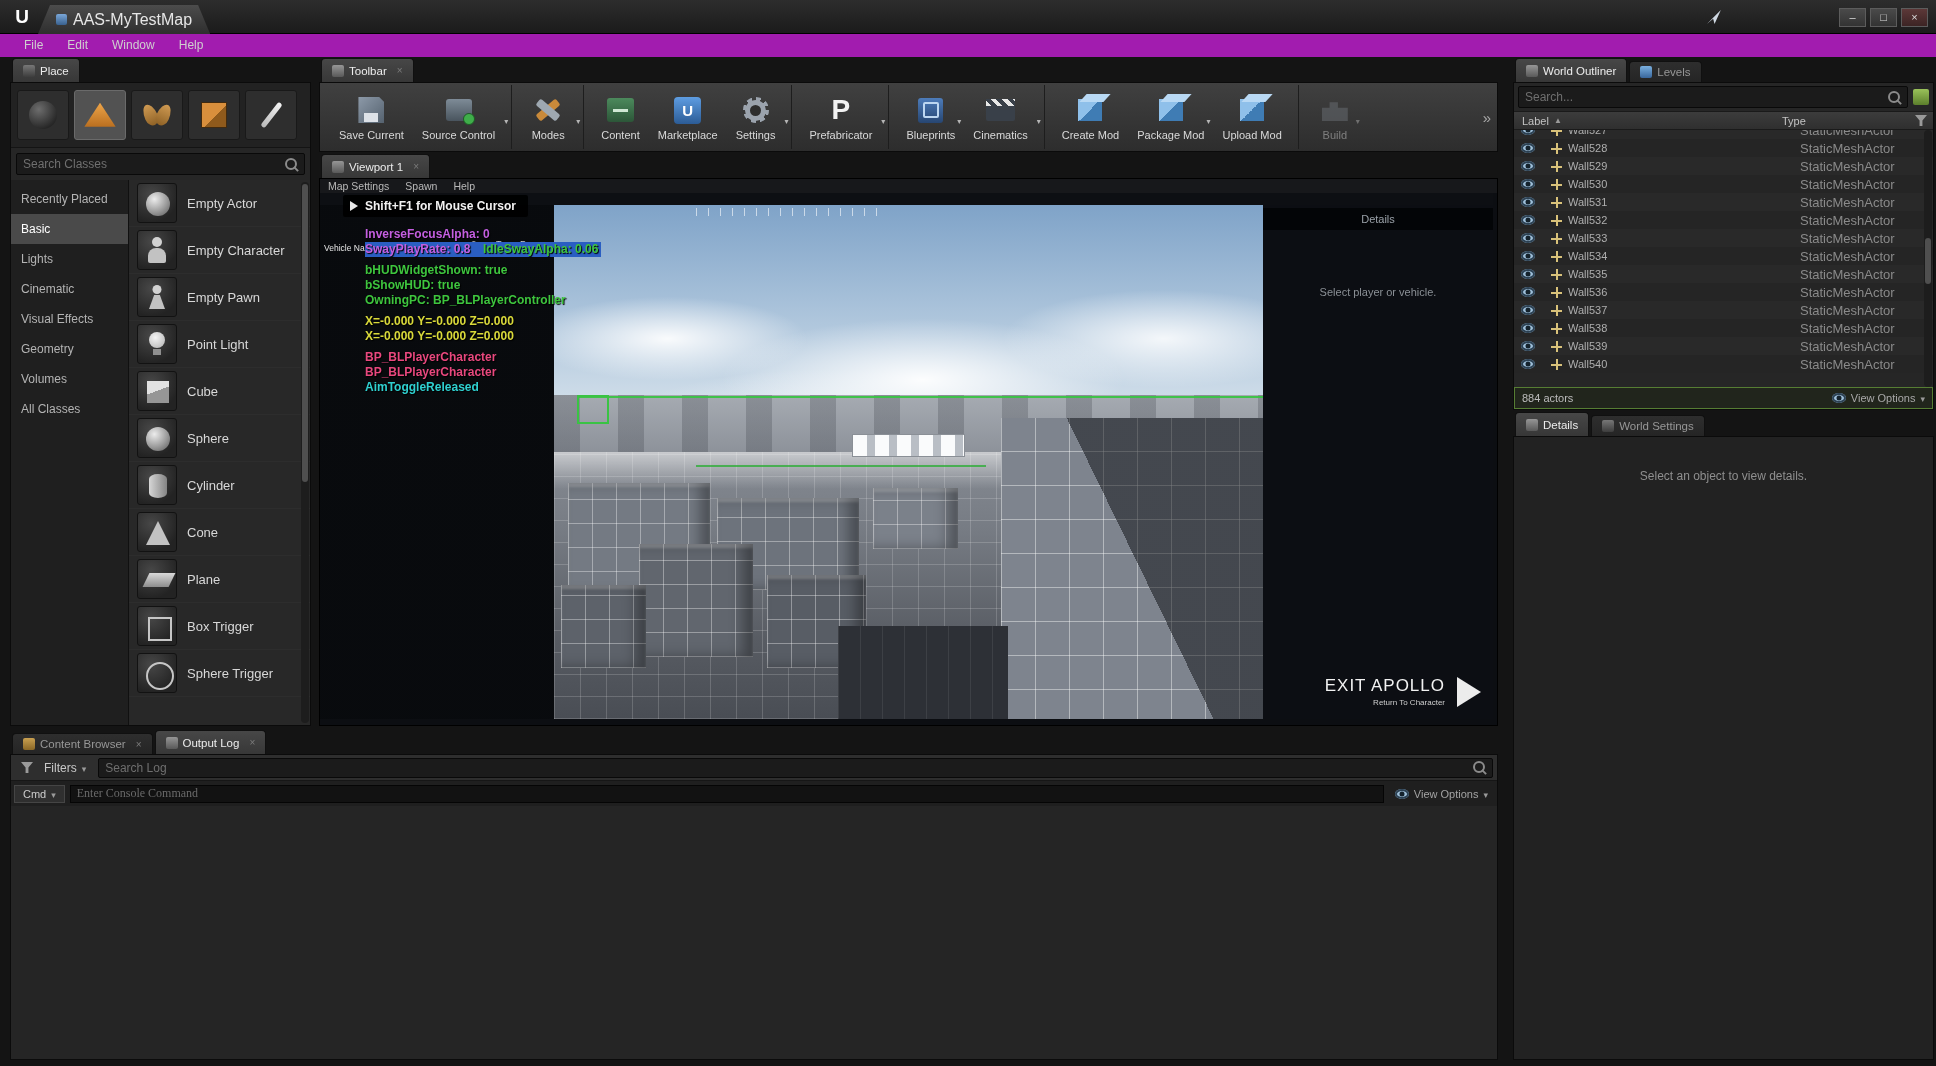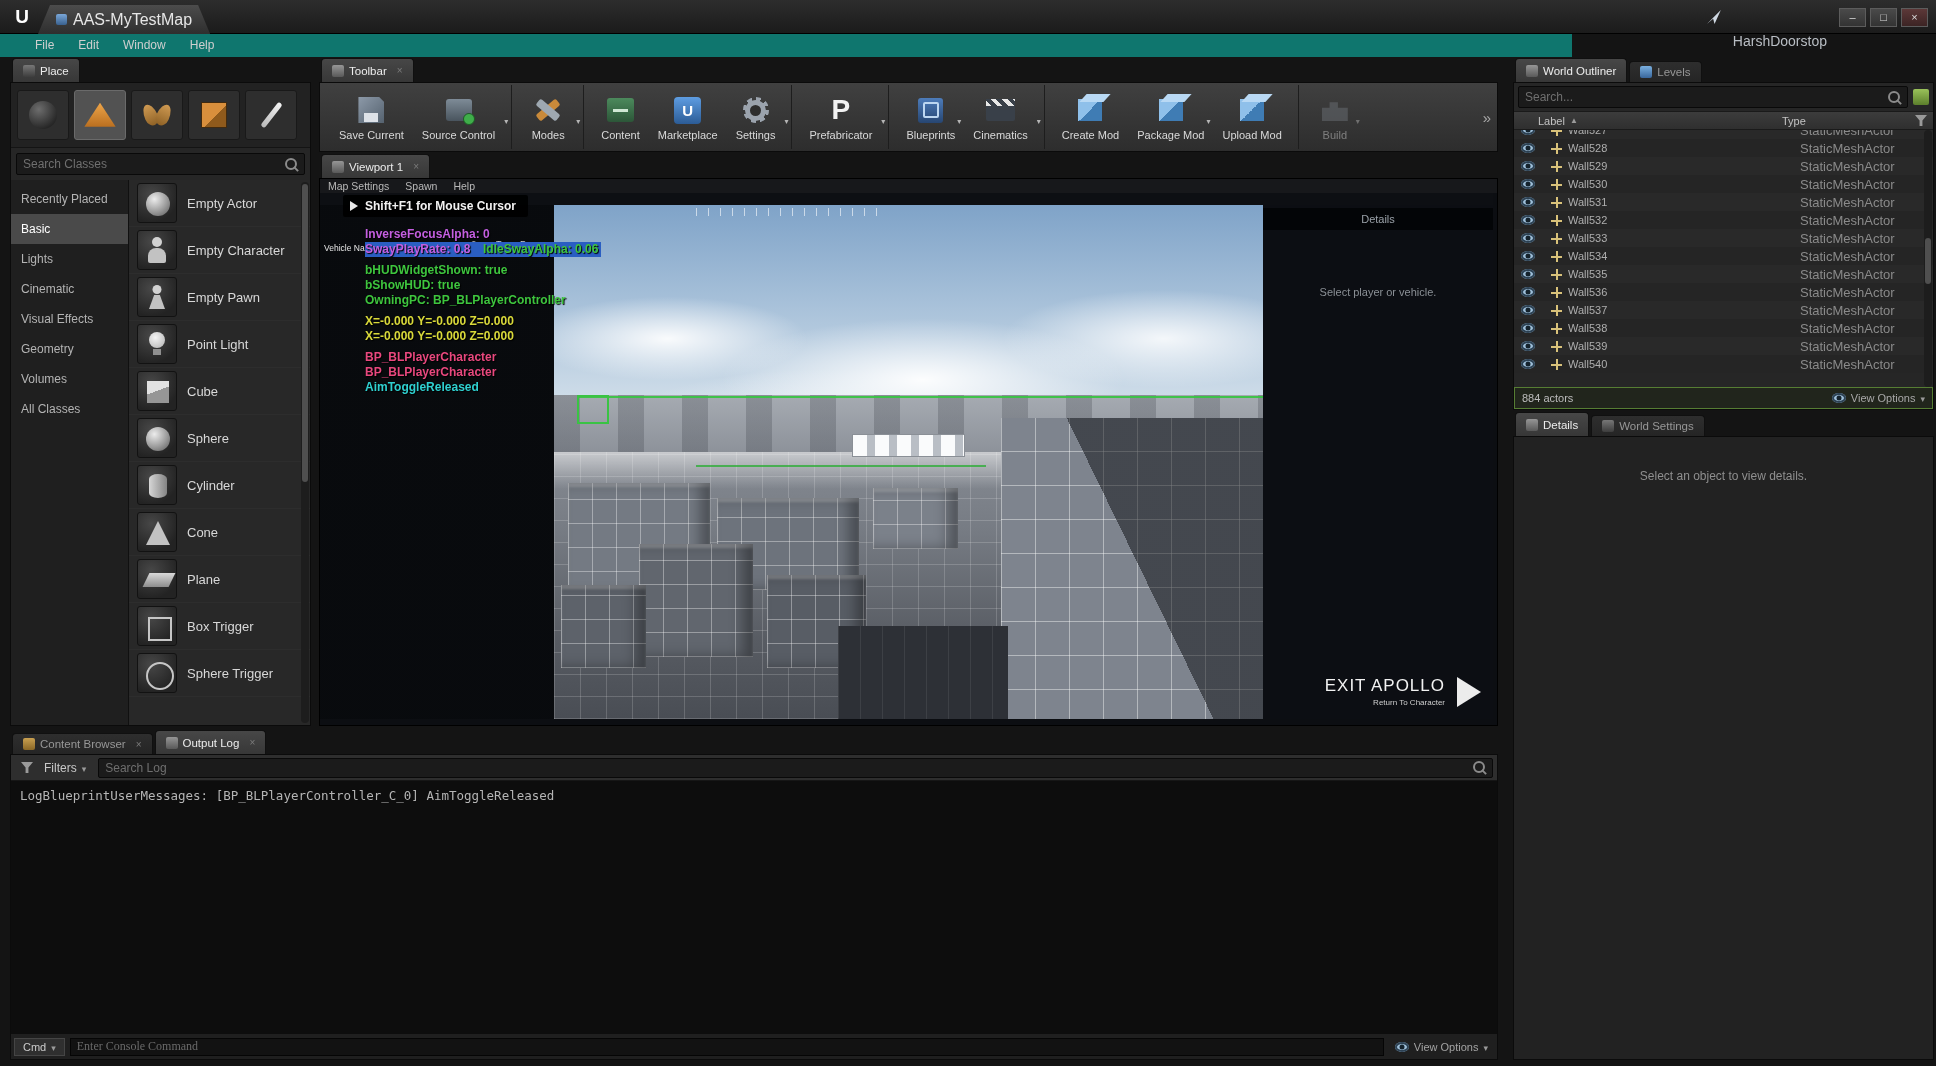--- a/index.html
+++ b/index.html
@@ -18,22 +18,22 @@
   .doc-tab-ico { width:11px; height:11px; border-radius:2px; background:linear-gradient(#7aa7d8,#39618f); }
   .tb-right { position:absolute; right:8px; top:0; height:34px; display:flex; align-items:center; gap:12px; }
   .launch-ico { width:14px; height:14px; background:#cfd8e2; clip-path:polygon(0 100%,100% 0,55% 100%,45% 62%); }
   .user-name { font-size:14px; color:#b9bec4;margin-top:48px; }
   .winbtns { display:flex; gap:4px; }
   .winbtn { width:27px; height:19px; background:linear-gradient(#4a4a4a,#333333); border:1px solid #5c5c5c;
     color:#ddd; font-size:11px; display:flex; align-items:center; justify-content:center; }
   .winbtn.closeb { background:linear-gradient(#5c3838,#3c2424); }
 
   
-  .menubar { position:absolute; left:0; top:34px; width:1572px; height:23px; background:#0f766e;
-    display:flex; align-items:center; padding-left:23px; }
+  .menubar { position:absolute; left:0; top:34px; width:1936px; height:23px; background:#a21caf;
+    display:flex; align-items:center; padding-left:12px; }
   .menu-item { font-size:12px; color:#cfcfcf; padding:0 12px; line-height:23px; }
 
   
   .tabstrip { display:flex; align-items:flex-end; height:24px; gap:2px; padding-left:2px; }
   .tab { display:flex; align-items:center; gap:5px; height:21px; padding:0 10px;
     background:linear-gradient(#2e2e2e,#252525); color:#979797; font-size:11.5px;
     border:1px solid #101010; border-bottom:none; border-radius:4px 4px 0 0; white-space:nowrap; }
   .tab.active { background:linear-gradient(#474747,#373737); color:#ececec; height:24px; }
   .tab .closex { color:#7b7b7b; font-size:10px; margin-left:5px; }
   .tabico { width:12px; height:12px; border-radius:2px; background:linear-gradient(#969696,#595959); flex:none; }
@@ -225,21 +225,21 @@
     border-left:24px solid #ececec; }
 
   
   .outliner-panel { position:absolute; left:1513px; top:58px; width:421px; height:352px; }
   .outliner-body { height:328px; background:#262626; border:1px solid #0b0b0b; display:flex; flex-direction:column; }
   .ol-search { display:flex; align-items:center; gap:5px; padding:3px 4px; }
   .ol-search .searchbox { flex:1; margin:0; }
   .addfilter-ico { width:16px; height:16px; border-radius:2px; background:linear-gradient(#9ac25a,#5c7f2c); flex:none; }
   .ol-header { height:19px; display:flex; align-items:center; background:linear-gradient(#3c3c3c,#2f2f2f);
     border-top:1px solid #1a1a1a; border-bottom:1px solid #1a1a1a; font-size:11px; color:#c3c3c3; }
-  .ol-header .hlabel { flex:1; padding-left:24px; display:flex; gap:5px; align-items:center; }
+  .ol-header .hlabel { flex:1; padding-left:8px; display:flex; gap:5px; align-items:center; }
   .ol-header .sorticon { font-size:8px; color:#9a9a9a; }
   .ol-header .htype { width:133px; }
   .funnel { width:12px; height:11px; background:#9a9a9a; margin-right:6px; flex:none;
     clip-path:polygon(0 0,100% 0,62% 50%,62% 100%,38% 100%,38% 50%); }
   .olist { flex:1; overflow:hidden; position:relative; }
   .orows { margin-top:-9px; }
   .orow { height:18px; display:flex; align-items:center; padding-left:7px; gap:0; }
   .orow:nth-of-type(odd) { background:#292929; }
   .orow:nth-of-type(even) { background:#252525; }
   .eye { width:14px; height:10px; border-radius:50%; background:#9fc0da; position:relative; flex:none;
@@ -763,24 +763,20 @@
         <span class="filters-btn">
           <span class="funnel"></span>
           <span>Filters</span>
           <span class="caret"></span>
         </span>
         <div class="searchbox">
           <input placeholder="Search Log" style="">
           <span class="mag"></span>
         </div>
       </div>
-      <div class="log-area">
-
-      <div>LogBlueprintUserMessages: [BP_BLPlayerController_C_0] AimToggleReleased</div>
-        </div>
       <div class="console-row">
         <span class="cmd-btn">
           <span>Cmd</span>
           <span class="caret"></span>
         </span>
         <input class="console-input" placeholder="Enter Console Command" style="">
         <span class="vo2">
           <span class="eye"></span>
           <span>View Options</span>
           <span class="caret"></span>

